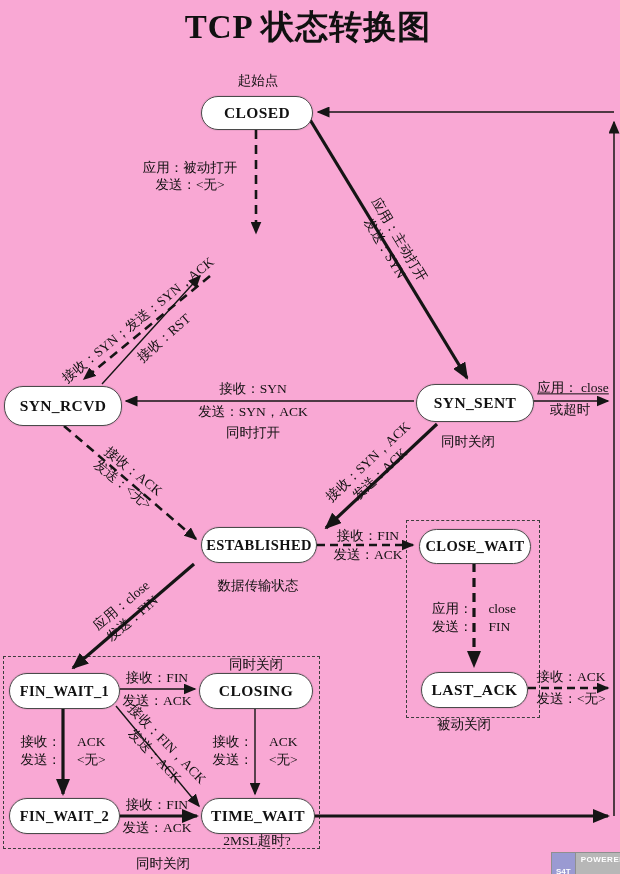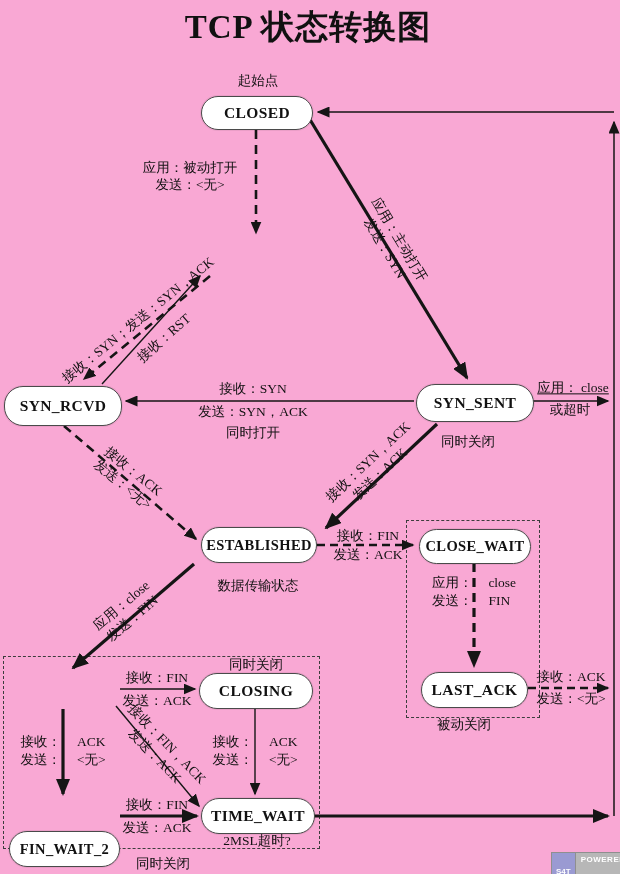--- a/index.html
+++ b/index.html
@@ -99,22 +99,23 @@
 
     <line x1="533" y1="401" x2="608" y2="401" stroke="#151515" stroke-width="1.4" marker-end="url(#ah)"></line>
   </svg>
 
   <div class="state" style="left:201px;top:96px;width:110px;height:32px;">CLOSED</div>
   <div class="state" style="left:4px;top:386px;width:116px;height:38px;">SYN_RCVD</div>
   <div class="state" style="left:416px;top:384px;width:116px;height:36px;">SYN_SENT</div>
   <div class="state" style="left:201px;top:527px;width:114px;height:34px;font-size:14.5px;">ESTABLISHED</div>
   <div class="state" style="left:419px;top:529px;width:110px;height:33px;font-size:14.5px;">CLOSE_WAIT</div>
   <div class="state" style="left:421px;top:672px;width:105px;height:34px;">LAST_ACK</div>
+  <div class="state" style="left:9px;top:673px;width:109px;height:34px;font-size:14.5px;">FIN_WAIT_1</div>
   <div class="state" style="left:199px;top:673px;width:112px;height:34px;">CLOSING</div>
-  <div class="state" style="left:9px;top:798px;width:109px;height:34px;font-size:14.5px;margin-top:33px;">FIN_WAIT_2</div>
+  <div class="state" style="left:9px;top:798px;width:109px;height:34px;font-size:14.5px;">FIN_WAIT_2</div>
   <div class="state" style="left:201px;top:798px;width:112px;height:34px;">TIME_WAIT</div>
 
   <div class="lbl" style="left:258px;top:81px;">起始点</div>
   <div class="lbl" style="left:468px;top:442px;">同时关闭</div>
   <div class="lbl" style="left:258px;top:586px;">数据传输状态</div>
   <div class="lbl" style="left:256px;top:665px;">同时关闭</div>
   <div class="lbl" style="left:464px;top:725px;">被动关闭</div>
   <div class="lbl" style="left:163px;top:864px;">同时关闭</div>
   <div class="lbl" style="left:257px;top:841px;">2MSL超时?</div>
 
@@ -161,21 +162,21 @@
   </div>
   <div class="lbl" style="left:368px;top:555px;">
     <span class="ln">发送：ACK</span>
   </div>
 
   <div class="lbl" style="left:127px;top:612px;transform:translate(-50%,-50%) rotate(-40deg);">
     <span class="ln">应用：close</span>
     <span class="ln">发送：FIN</span>
   </div>
 
-  <div class="split" style="left:474px;top:592px;">
+  <div class="split" style="left:474px;top:618px;">
     <span>应用：</span>
     <span>close</span>
     <span>发送：</span>
     <span>FIN</span>
   </div>
 
   <div class="lbl" style="left:571px;top:677px;">
     <span class="ln">接收：ACK</span>
   </div>
   <div class="lbl" style="left:571px;top:699px;">

